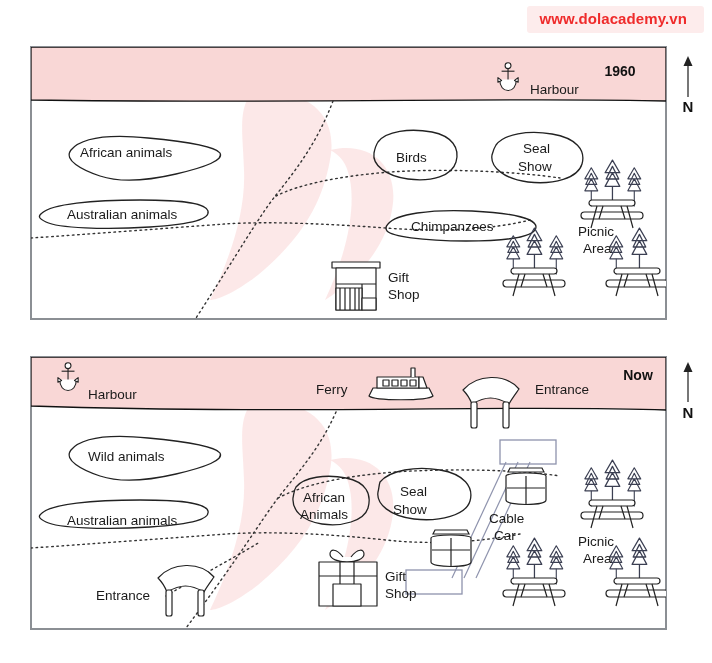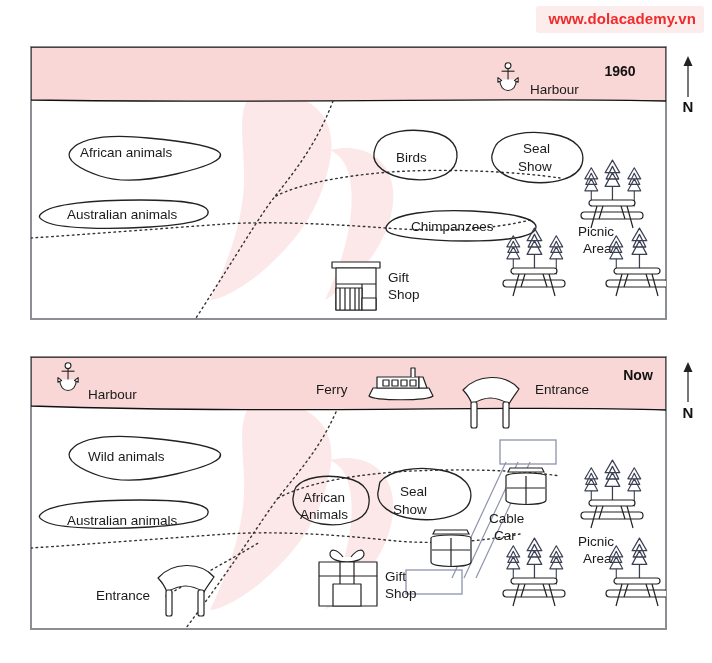--- a/index.html
+++ b/index.html
@@ -7,21 +7,21 @@
     width:712px;height:663px;
     background:#ffffff;
     font-family:"Liberation Sans", sans-serif;
     position:relative;
     overflow:hidden;
   }
   .watermark{
     position:absolute;
     top:6px;right:8px;
     background:#fdecec;
-    padding:4px 8px 6px 12px;
+    padding:4px 17px 6px 12px;
     border-radius:3px;
     color:#ef2b2b;
     font-size:15px;
     font-weight:bold;
     letter-spacing:.1px;
     z-index:40;
   }
   .map-wrap{position:absolute;left:0;top:0;width:712px;height:663px;}
   svg.map{display:block;}
   .lbl{font-family:"Liberation Sans", sans-serif;font-size:13.5px;fill:#1a1a1a;}

